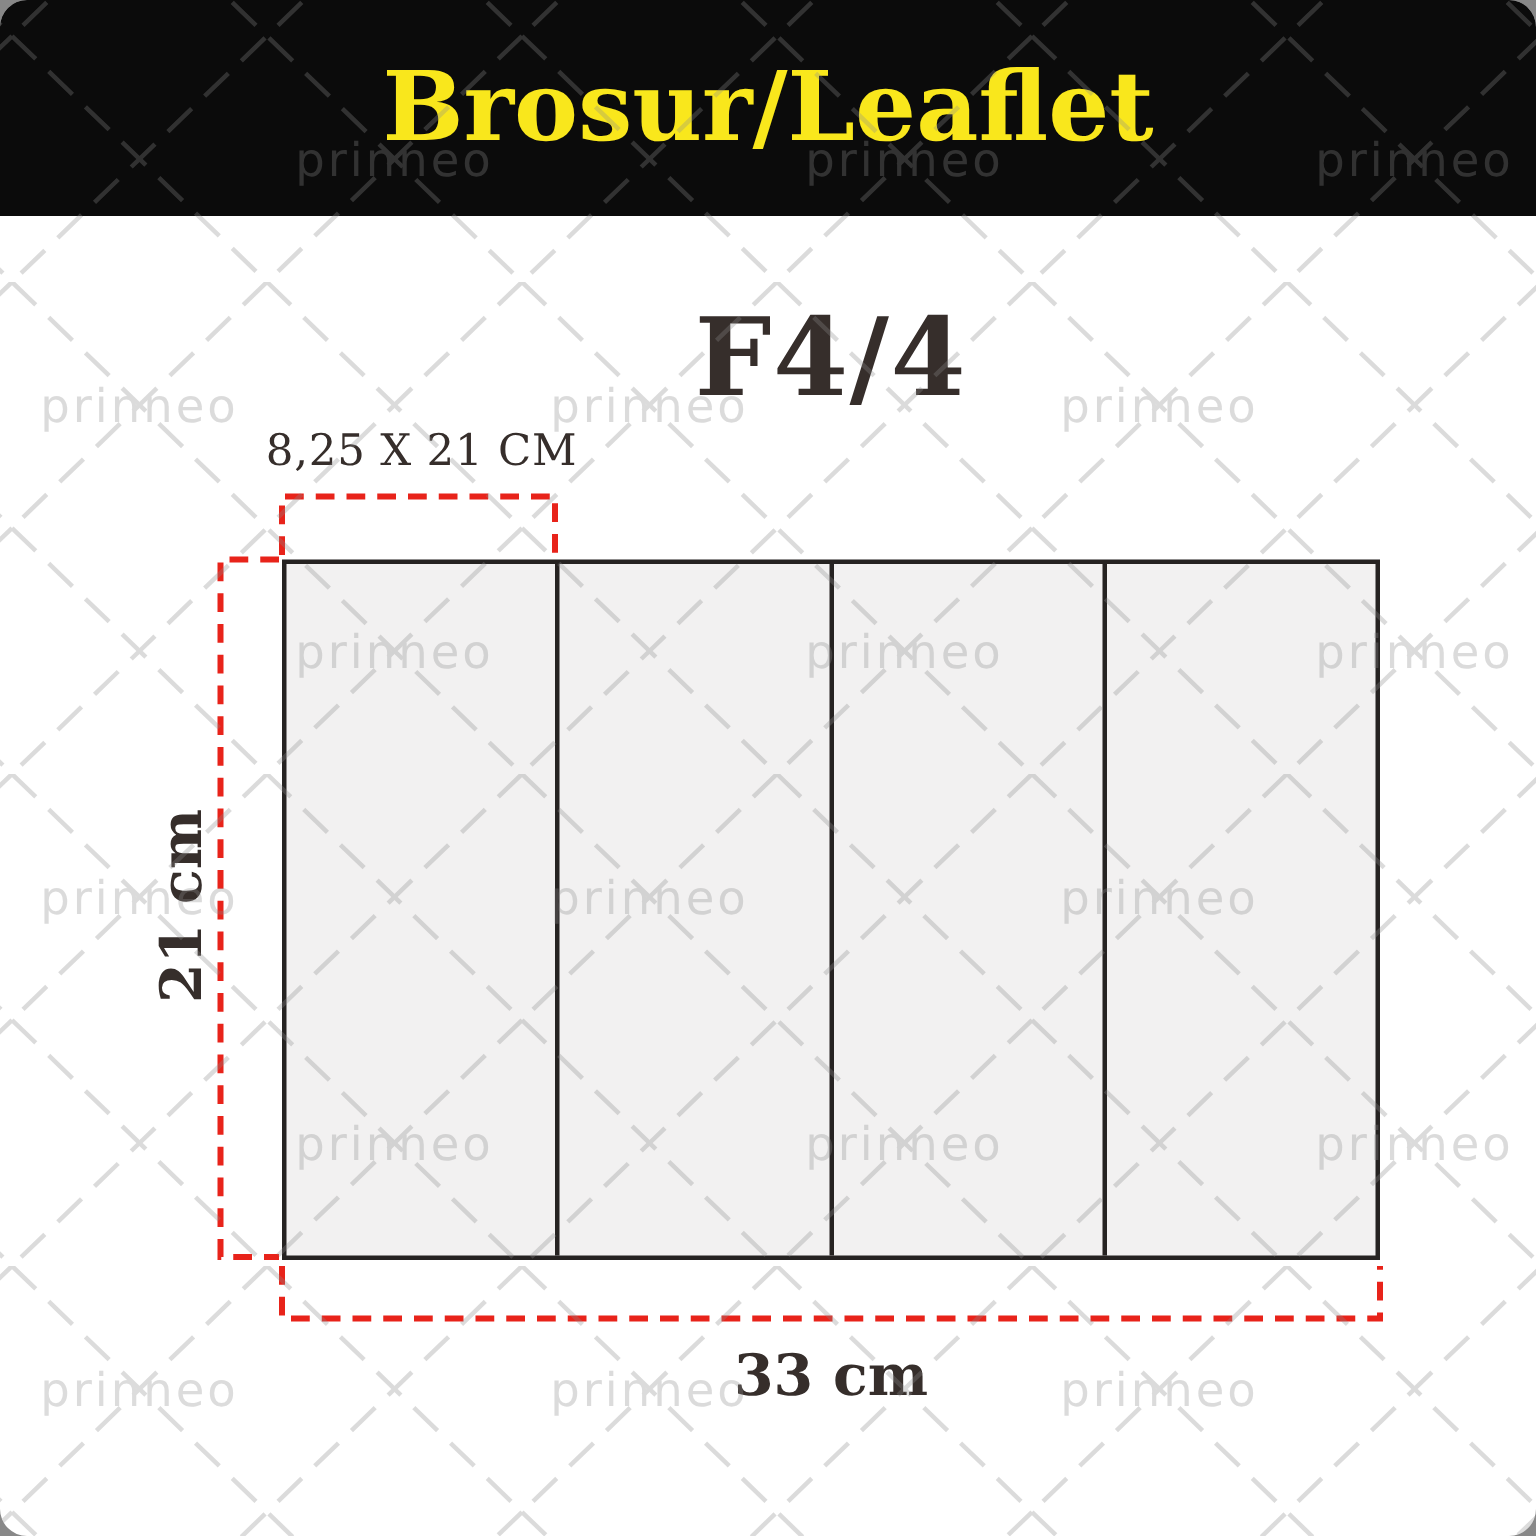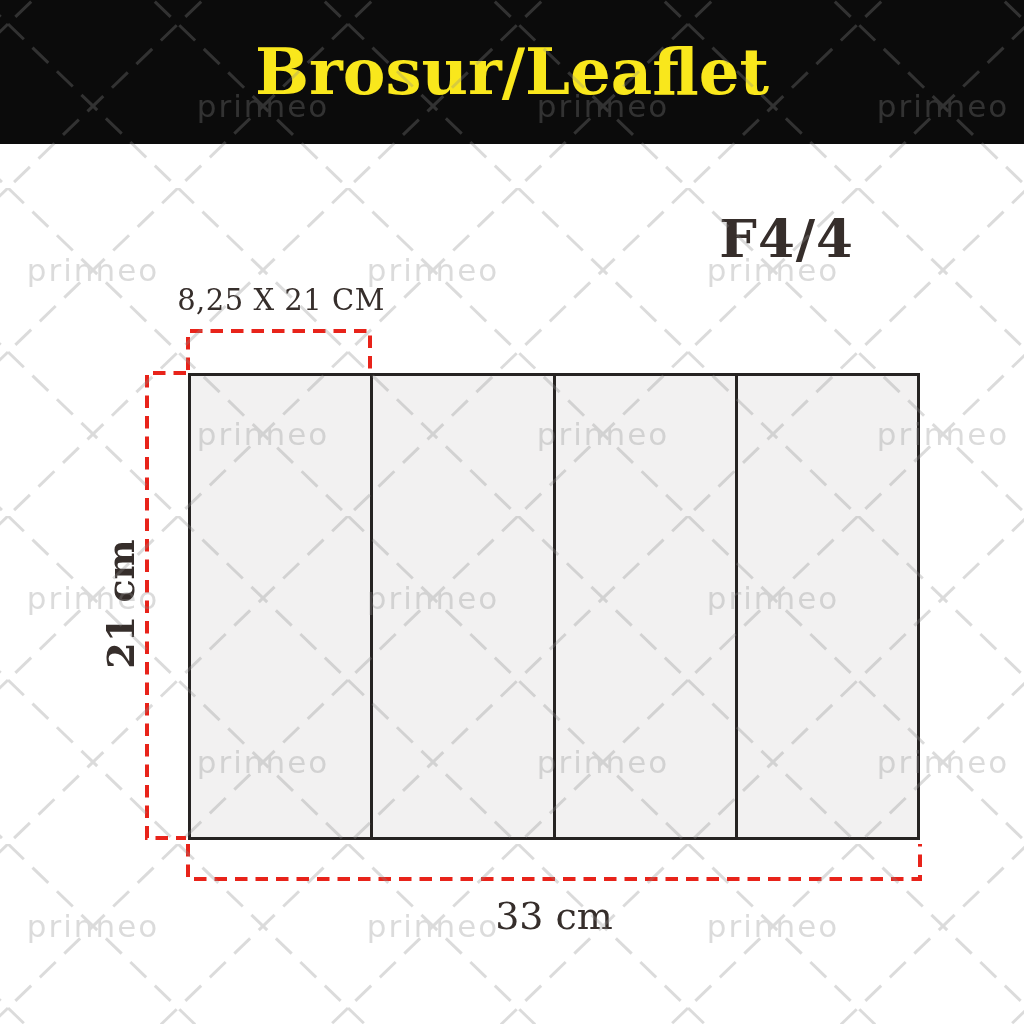--- a/index.html
+++ b/index.html
@@ -3,20 +3,21 @@
 <meta charset="utf-8">
 <style>
   html,body{margin:0;padding:0;background:#888;}
   .canvas{
     position:relative;
     width:1024px;height:1024px;
     margin:0 auto;
     background:#ffffff;
     overflow:hidden;
     font-family:"DejaVu Serif","Liberation Serif",serif;
+    border-radius:18px;
   }
   
   .header{
     position:absolute;left:0;top:0;width:1024px;height:144px;
     background:var(--header_bg);
     display:flex;flex-direction:column;align-items:center;justify-content:center;
     gap:2px;
   }
   .header .title{
     color:var(--title_yellow);
@@ -24,22 +25,22 @@
     letter-spacing:0px;white-space:nowrap;
   }
   .header .subtitle{
     color:var(--subtitle_white);
     font-size:43px;font-weight:bold;line-height:46px;
     letter-spacing:-1px;white-space:nowrap;
   }
   
   .format-label{
     position:absolute;left:254px;top:198px;width:600px;
-    text-align:right;
-    font-size:53px;font-weight:bold;line-height:80px;
+    text-align:center;
+    font-size:72px;font-weight:bold;line-height:80px;
     color:var(--text_ink);
     letter-spacing:1px;
   }
   
   .panel-size-label{
     position:absolute;left:150px;top:284px;width:262px;
     text-align:center;
     font-size:29px;font-weight:normal;line-height:32px;
     color:var(--text_ink);
     letter-spacing:0.5px;white-space:nowrap;
@@ -58,21 +59,21 @@
   .height-label{
     position:absolute;left:60px;top:574px;width:120px;height:60px;
     display:flex;align-items:center;justify-content:center;
     transform:rotate(-90deg);
     font-size:38px;font-weight:bold;color:var(--text_ink);
     white-space:nowrap;
   }
   .width-label{
     position:absolute;left:454px;top:894px;width:200px;
     text-align:center;
-    font-size:38px;font-weight:normal;color:var(--text_ink);
+    font-size:38px;font-weight:bold;color:var(--text_ink);
     white-space:nowrap;
   }
   
   .dim-svg{position:absolute;left:0;top:0;pointer-events:none;}
   .dim-svg path{
     fill:none;
     stroke:var(--dashed_red);
     stroke-width:4;
     stroke-dasharray:12.5 8;
   }

